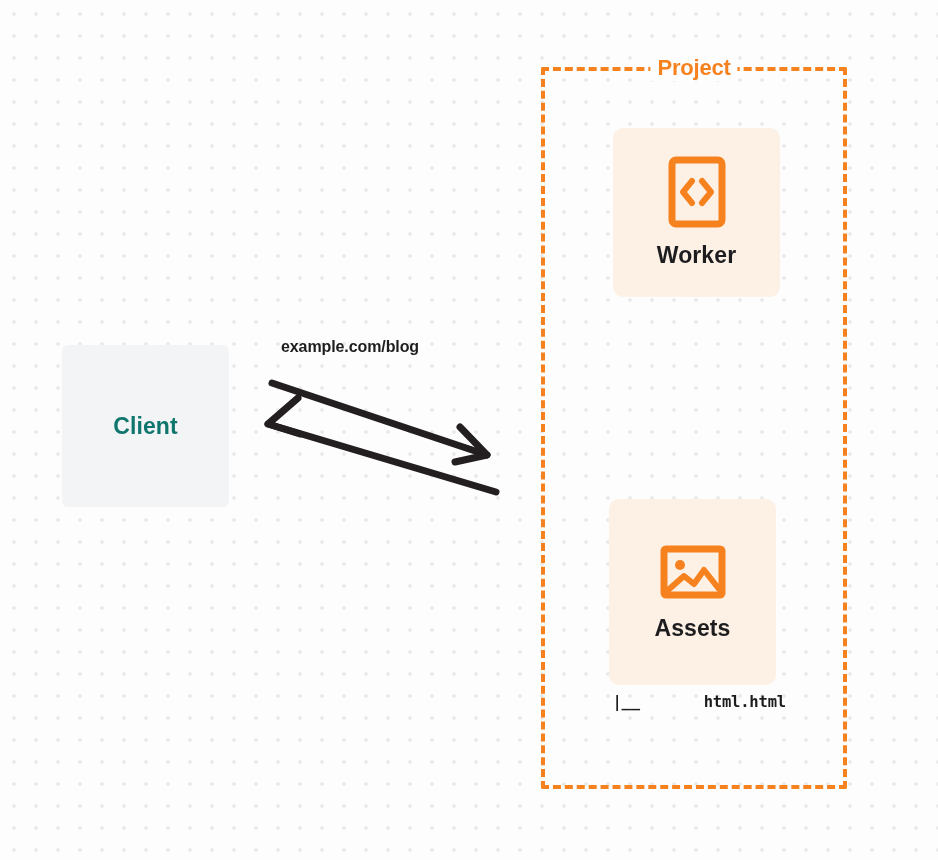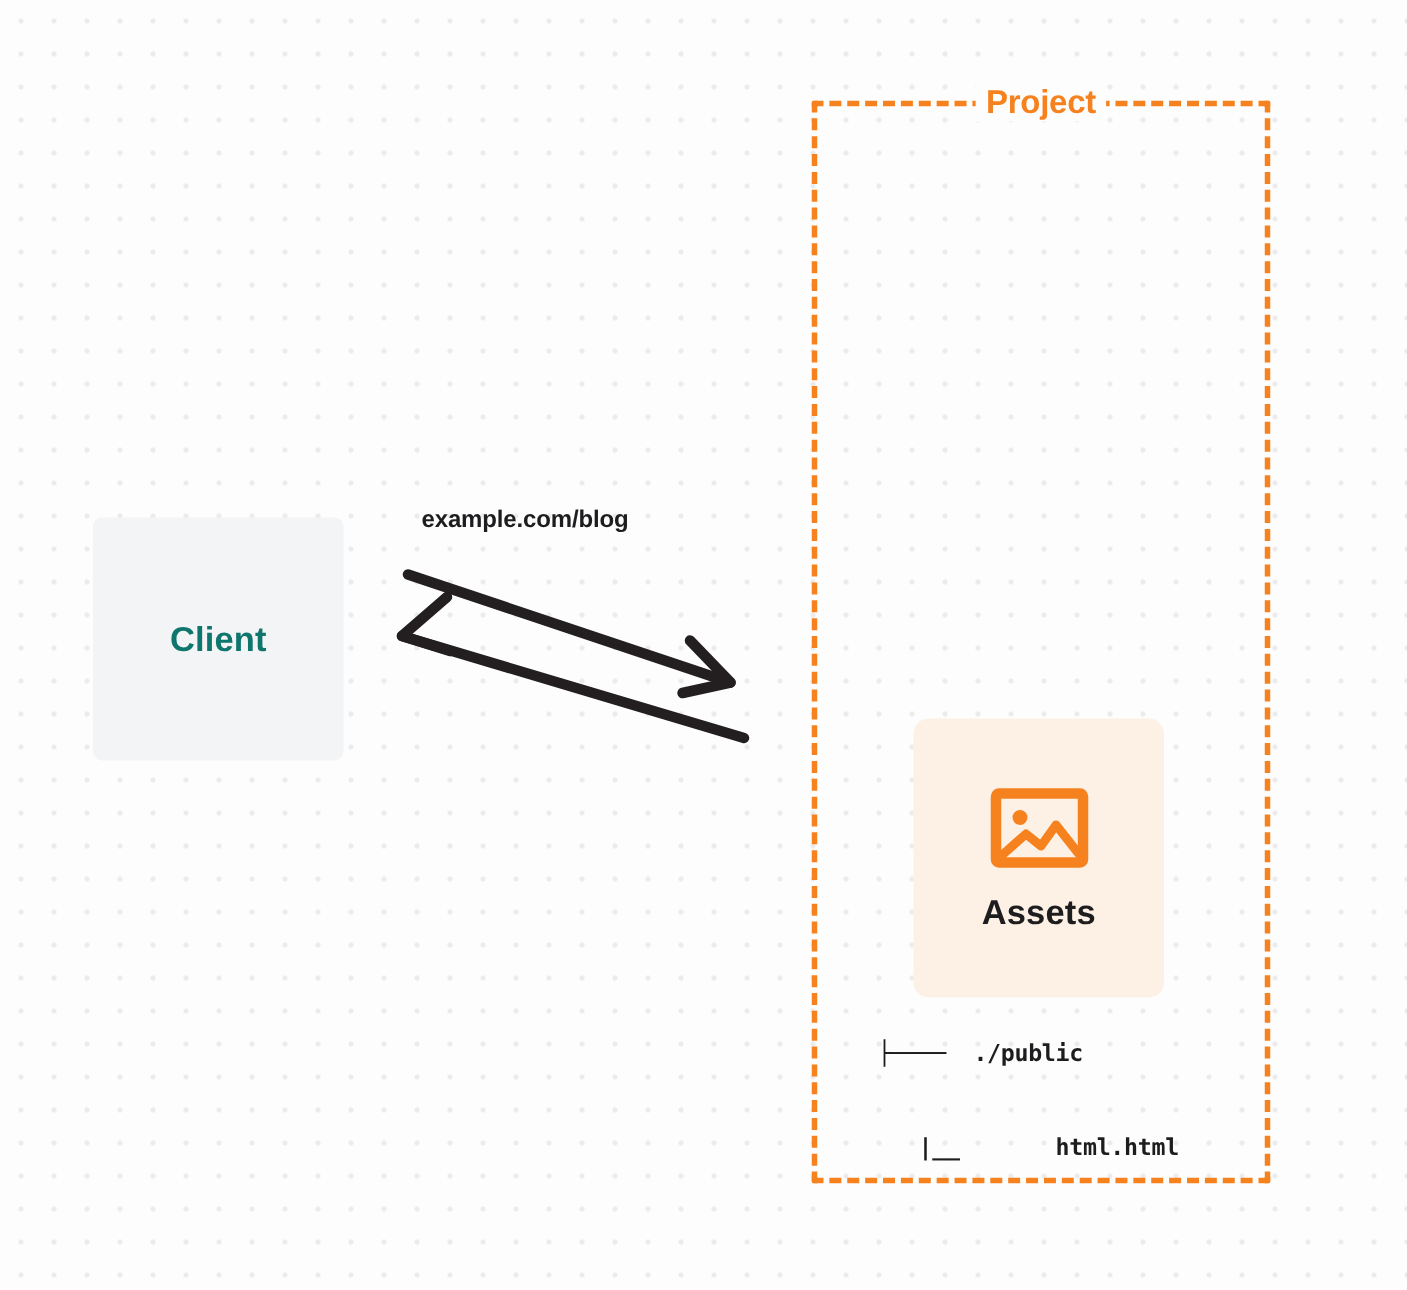--- a/index.html
+++ b/index.html
@@ -99,21 +99,21 @@
     align-items: center;
     justify-content: center;
   }
   #worker-card {
     left: 613px;
     top: 128px;
     height: 169px;
   }
   #assets-card {
     left: 609px;
-    top: 479px;
+    top: 499px;
     height: 186px;
     text-align: center;
   }
   .service-icon {
     display: block;
     margin-bottom: 14px;
   }
   .service-label {
     font-size: 23px;
     font-weight: bold;
@@ -157,29 +157,36 @@
       <path d="M298 398 L268 424 L300 434" stroke="#231f20" stroke-width="7" stroke-linecap="round" stroke-linejoin="round" fill="none"></path>
     </g>
   </svg>
 
   <div id="request-label">example.com/blog</div>
 
   <div id="project-container">
     <div id="project-title">Project</div>
   </div>
 
+  <div id="worker-card" class="service-card">
+    <svg class="service-icon" width="58" height="72" viewBox="0 0 58 72" xmlns="http://www.w3.org/2000/svg">
+      <rect x="4" y="4" width="50" height="64" rx="4" ry="4" fill="none" stroke="#f6821f" stroke-width="7"></rect>
+      <path d="M24 25 L15 36 L24 47" fill="none" stroke="#f6821f" stroke-width="6" stroke-linecap="round" stroke-linejoin="round"></path>
+      <path d="M34 25 L43 36 L34 47" fill="none" stroke="#f6821f" stroke-width="6" stroke-linecap="round" stroke-linejoin="round"></path>
+    </svg>
+    <span class="service-label">Worker</span>
+  </div>
 
   <div id="assets-card" class="service-card">
     <svg class="service-icon" width="66" height="58" viewBox="0 0 66 58" xmlns="http://www.w3.org/2000/svg">
       <rect x="4" y="6" width="58" height="46" rx="2" ry="2" fill="none" stroke="#f6821f" stroke-width="7"></rect>
       <circle cx="20" cy="22" r="5" fill="#f6821f"></circle>
       <path d="M7 48 L24 33 L34 41 L44 27 L59 46" fill="none" stroke="#f6821f" stroke-width="6" stroke-linecap="round" stroke-linejoin="round"></path>
     </svg>
     <span class="service-label">Assets</span>
   </div>
 
   <div id="file-tree">
-    <span class="tree-row">├────  ./public</span>
     <span class="tree-row">   |__       html.html</span>
     
   </div>
 
 </div>
 
 </body></html>

